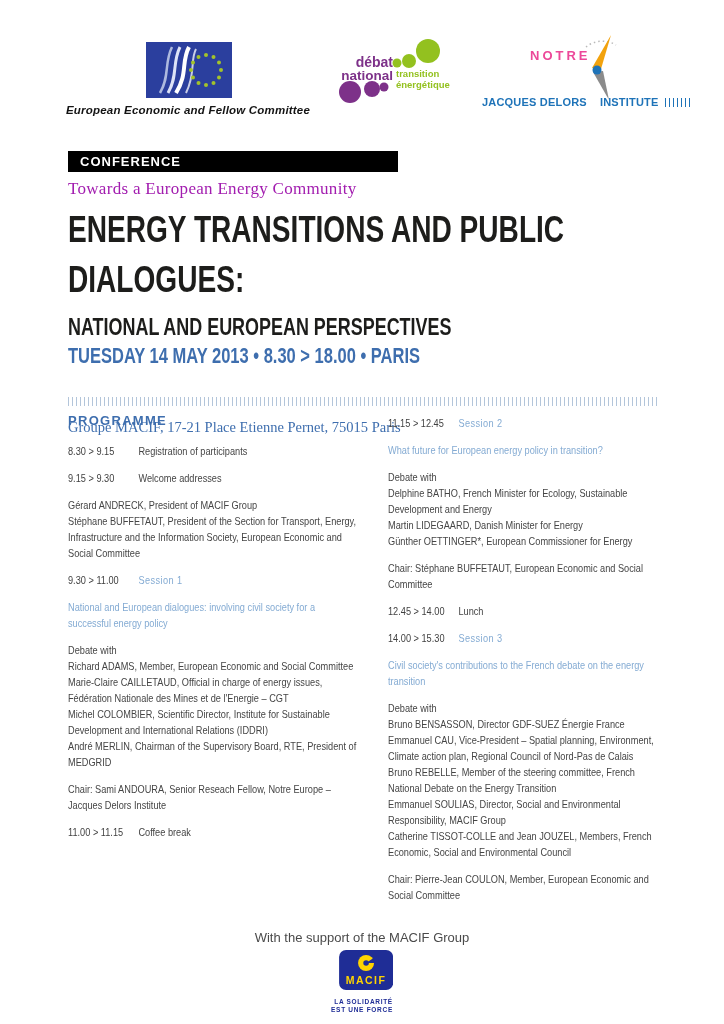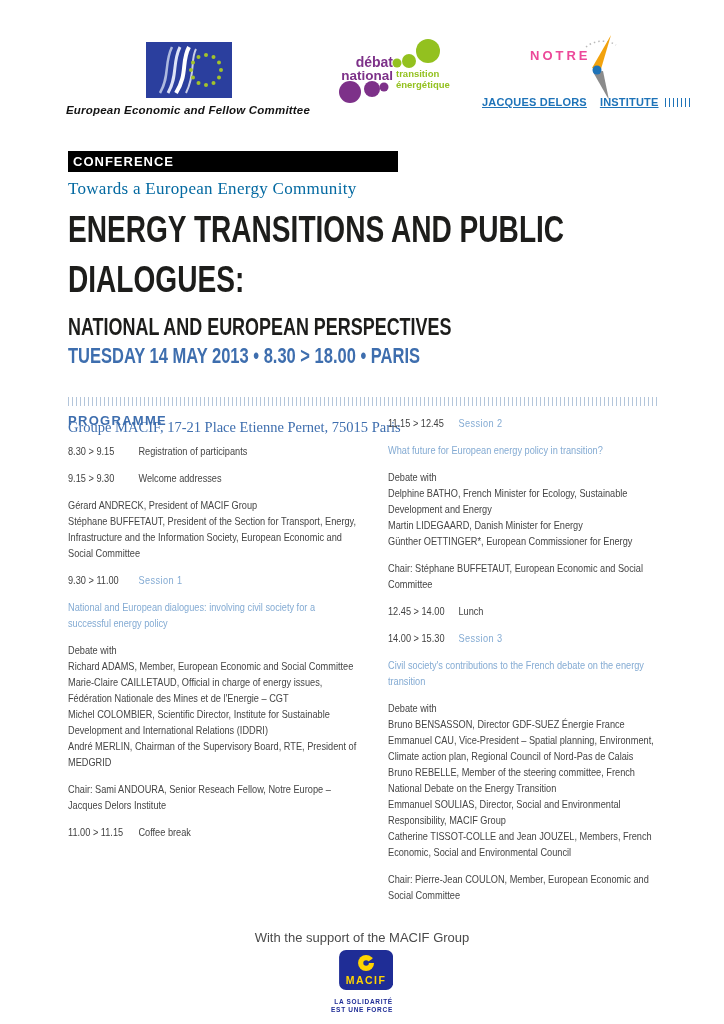--- a/index.html
+++ b/index.html
@@ -12,31 +12,31 @@
         font:italic 700 11.5px "Liberation Sans",sans-serif;color:#141414;letter-spacing:.2px;}
   .debat-logo{position:absolute;left:336px;top:36px;}
   .ne-logo{position:absolute;left:482px;top:32px;width:186px;height:76px;}
   .ne-notre{position:absolute;left:48px;top:16px;font:700 13px "Liberation Sans",sans-serif;
         color:#ec4899;letter-spacing:3px;}
   .ne-europe{position:absolute;left:45px;top:30px;font:700 28px/1 "Liberation Sans",sans-serif;
         color:#1e73b8;letter-spacing:1px;white-space:nowrap;}
   .ne-gap{display:inline-block;width:24px;}
   .ne-needle{position:absolute;left:103px;top:0;}
   .ne-line3{position:absolute;left:0;top:64px;font:700 11px "Liberation Sans",sans-serif;
-        color:#1e73b8;white-space:nowrap;letter-spacing:.2px;text-decoration:underline;}
+        color:#1e73b8;white-space:nowrap;letter-spacing:.2px;}
   .ne-gap2{display:inline-block;width:13px;}
   .ne-ticks{display:inline-block;width:26px;height:9px;margin-left:6px;vertical-align:-1px;
         background:repeating-linear-gradient(to right,#1e73b8 0,#1e73b8 1.5px,transparent 1.5px,transparent 4px);}
 
   
   .conf-bar{position:absolute;left:68px;top:151px;width:330px;height:21px;background:#000;}
   .conf-bar span{font:700 13px/21px "Liberation Sans",sans-serif;color:#fff;
-        letter-spacing:1px;padding-left:5px;}
+        letter-spacing:1px;padding-left:12px;}
   .subtitle{position:absolute;left:68px;top:179px;
-        font:17px "Liberation Serif",serif;color:#0369a1;letter-spacing:.3px;}
+        font:17px "Liberation Serif",serif;color:#a21caf;letter-spacing:.3px;}
   .title-l{position:absolute;left:68px;color:#1d1d1b;font-weight:700;
         transform:scaleX(.78);transform-origin:0 0;white-space:nowrap;}
   .title-1{top:212px;font-size:36px;line-height:1;}
   .title-2{top:262px;font-size:36px;line-height:1;}
   .title-3{top:316px;font-size:23px;line-height:1;}
   .date-line{position:absolute;left:68px;top:345px;font:700 22px/1 "Liberation Sans",sans-serif;
         color:#3e6eae;transform:scaleX(.75);transform-origin:0 0;white-space:nowrap;}
   .venue{position:absolute;left:68px;top:371px;font:14.5px "Liberation Serif",serif;color:#3e6eae;margin-top:48px;}
   .tick-row{position:absolute;left:68px;top:397px;width:590px;height:9px;
         background:repeating-linear-gradient(to right,#b3c5da 0,#b3c5da 1px,transparent 1px,transparent 4px);}

